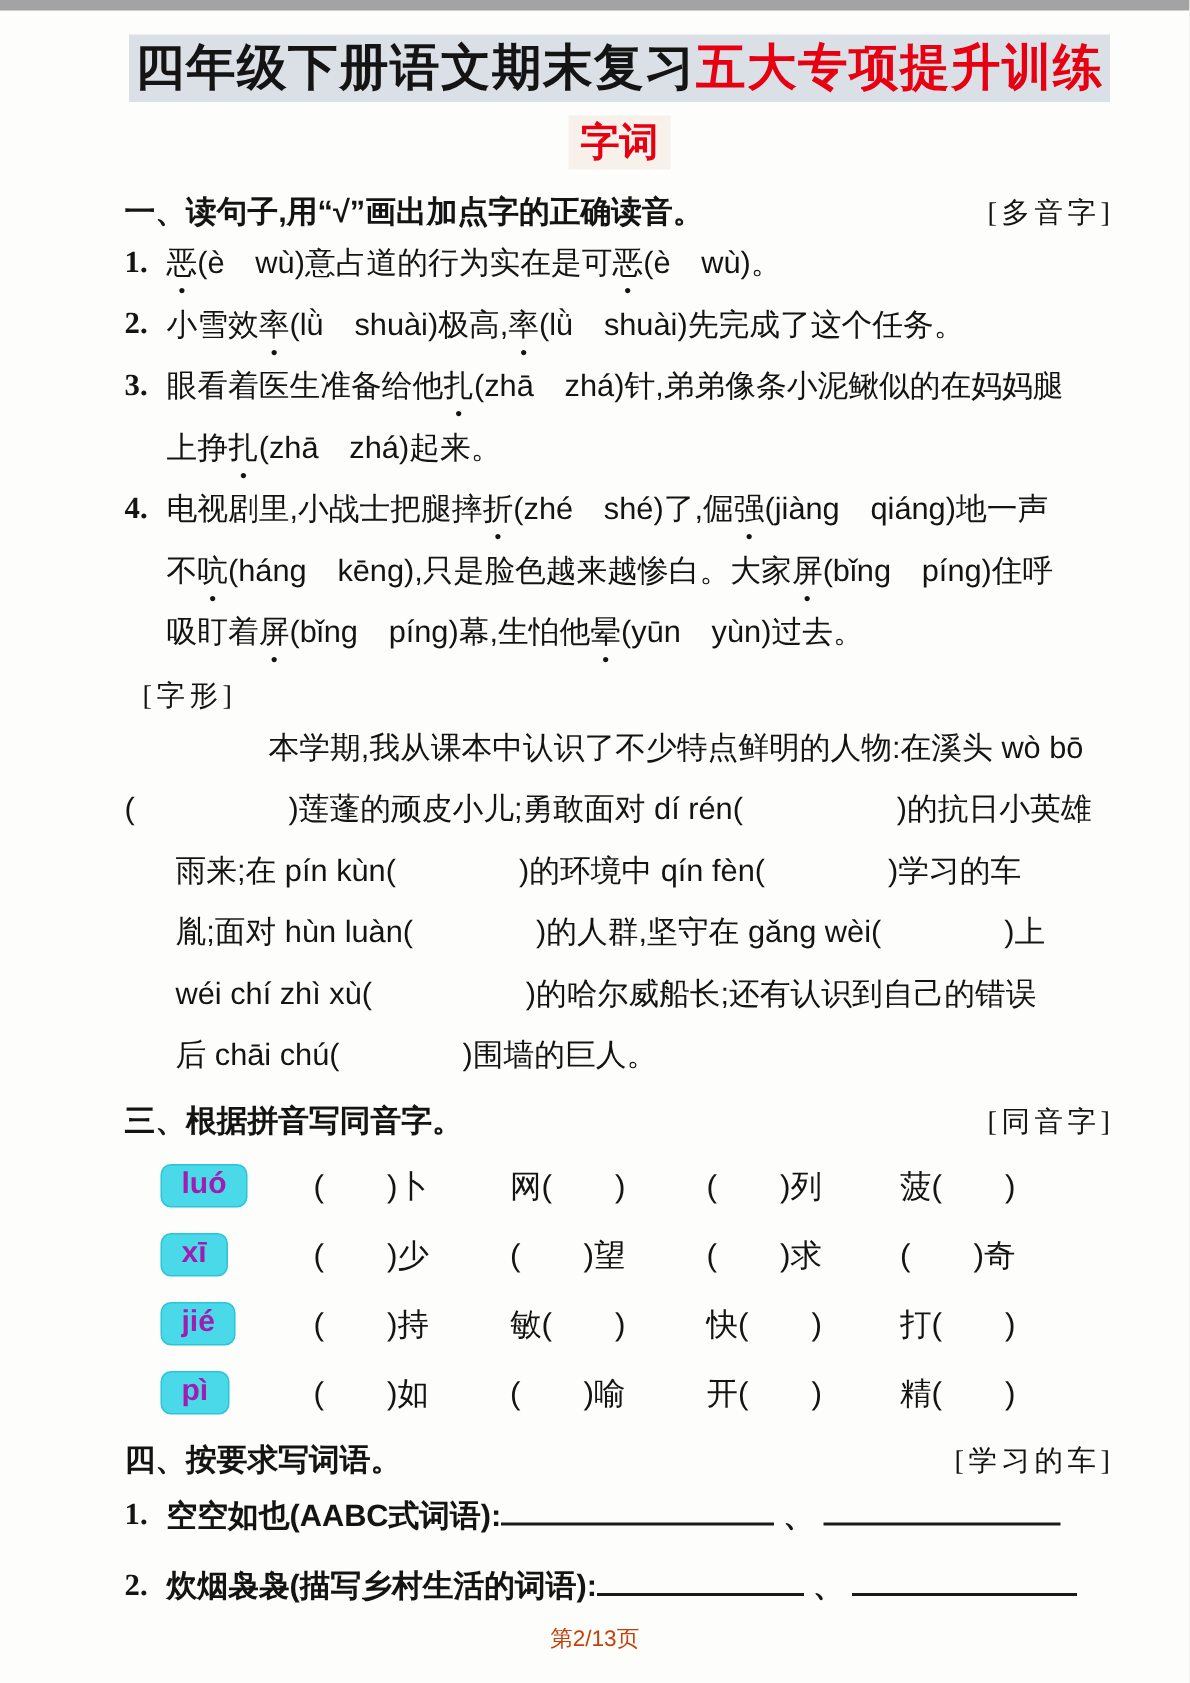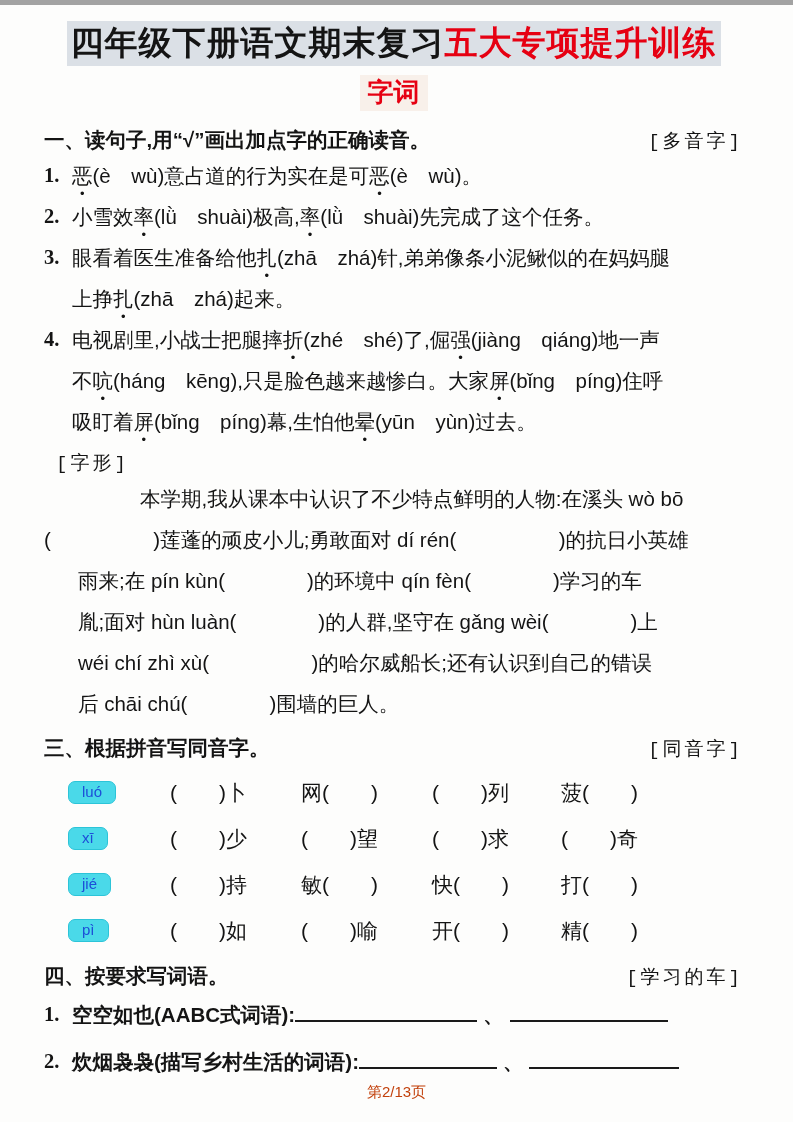--- a/index.html
+++ b/index.html
@@ -1,52 +1,52 @@
 <!DOCTYPE html>
 <html><head>
 <meta charset="utf-8">
 <style>
   * { box-sizing: border-box; }
   html,body { margin:0; padding:0; background:#e9e9e9; }
   body { font-family:"Liberation Sans","DejaVu Sans",sans-serif; color:#141414; }
   .page {
     width:793px; height:1122px; margin:0 auto; background:#fdfdfc;
-    padding:10px 50px 0 44px; position:relative; overflow:hidden;
-    border-top:5px solid #a3a3a3;
+    padding:10px 50px 0 83px; position:relative; overflow:hidden;
+    border-top:7px solid #a3a3a3;
   }
   
   .title-line { text-align:center; font-size:33px; font-weight:bold; letter-spacing:1px; margin-top:8px; line-height:1.2; }
   .hl { background:#dbe0e6; padding:3px 4px 5px; }
   .t-red { color:#e60012; }
   .subtitle { text-align:center; margin-top:12px; font-size:26px; font-weight:bold; }
   .sub-hl { background:#f8f0ea; padding:2px 8px 4px; }
   
   .sec-head { display:flex; justify-content:space-between; align-items:baseline;
               font-size:20.5px; font-weight:bold; line-height:1.35;text-align:center; }
-  .sec-tag { font-family:Liberation Mono, monospace; font-weight:normal;
+  .sec-tag { font-family:Liberation Serif, serif; font-weight:normal;
              font-size:19px; letter-spacing:3px; white-space:nowrap; flex:none; margin-left:12px; }
   
   .q-item { font-size:20.5px; line-height:41px; padding-left:28px; position:relative;
             white-space:pre-wrap; font-weight:500; }
   .q-num { position:absolute; left:0; top:0; font-weight:bold;
            font-family:"Liberation Serif","DejaVu Serif",serif; }
   .dotted { position:relative; display:inline-block; line-height:inherit; }
   .dotted::after { content:"•"; position:absolute; left:50%; transform:translateX(-50%);
                    bottom:-2px; font-size:13px; line-height:8px; color:#141414; }
   
   .p-line { font-size:20.5px; line-height:41px; white-space:pre-wrap; padding-left:34px; font-weight:500; }
   .p-first { text-indent:62px; }
   .p-hang { padding-left:0; }
   
   .hz-rows { margin-top:6px; }
   .hz-row { display:grid; grid-template-columns:102px 131px 131px 129px 1fr;
             align-items:center; height:46px; font-size:21px; padding-left:24px;
             white-space:pre; font-weight:500; }
   .pinyin-box { justify-self:start; background:#4ad9e9; border:1px solid #2cc4d8;
-                border-radius:7px; padding:1px 13px 3px; font-weight:normal; font-size:15px; color:#1d4ed8; }
+                border-radius:7px; padding:1px 13px 3px; font-weight:bold; font-size:20px; color:#a21caf; }
   
   .w-item { font-size:20.5px; line-height:47px; padding-left:28px; position:relative;
             white-space:pre-wrap; font-weight:bold; }
   .blank { display:inline-block; border-bottom:2px solid #1a1a1a; height:6px; }
   .blank-a { width:182px; } .blank-b { width:158px; }
   .blank-c { width:138px; } .blank-d { width:150px; }
   .sep { font-weight:bold; padding:0 6px; }
   
   .footer { position:absolute; bottom:20px; left:0; right:0; text-align:center;
             font-size:15px; color:#c2410c; }

